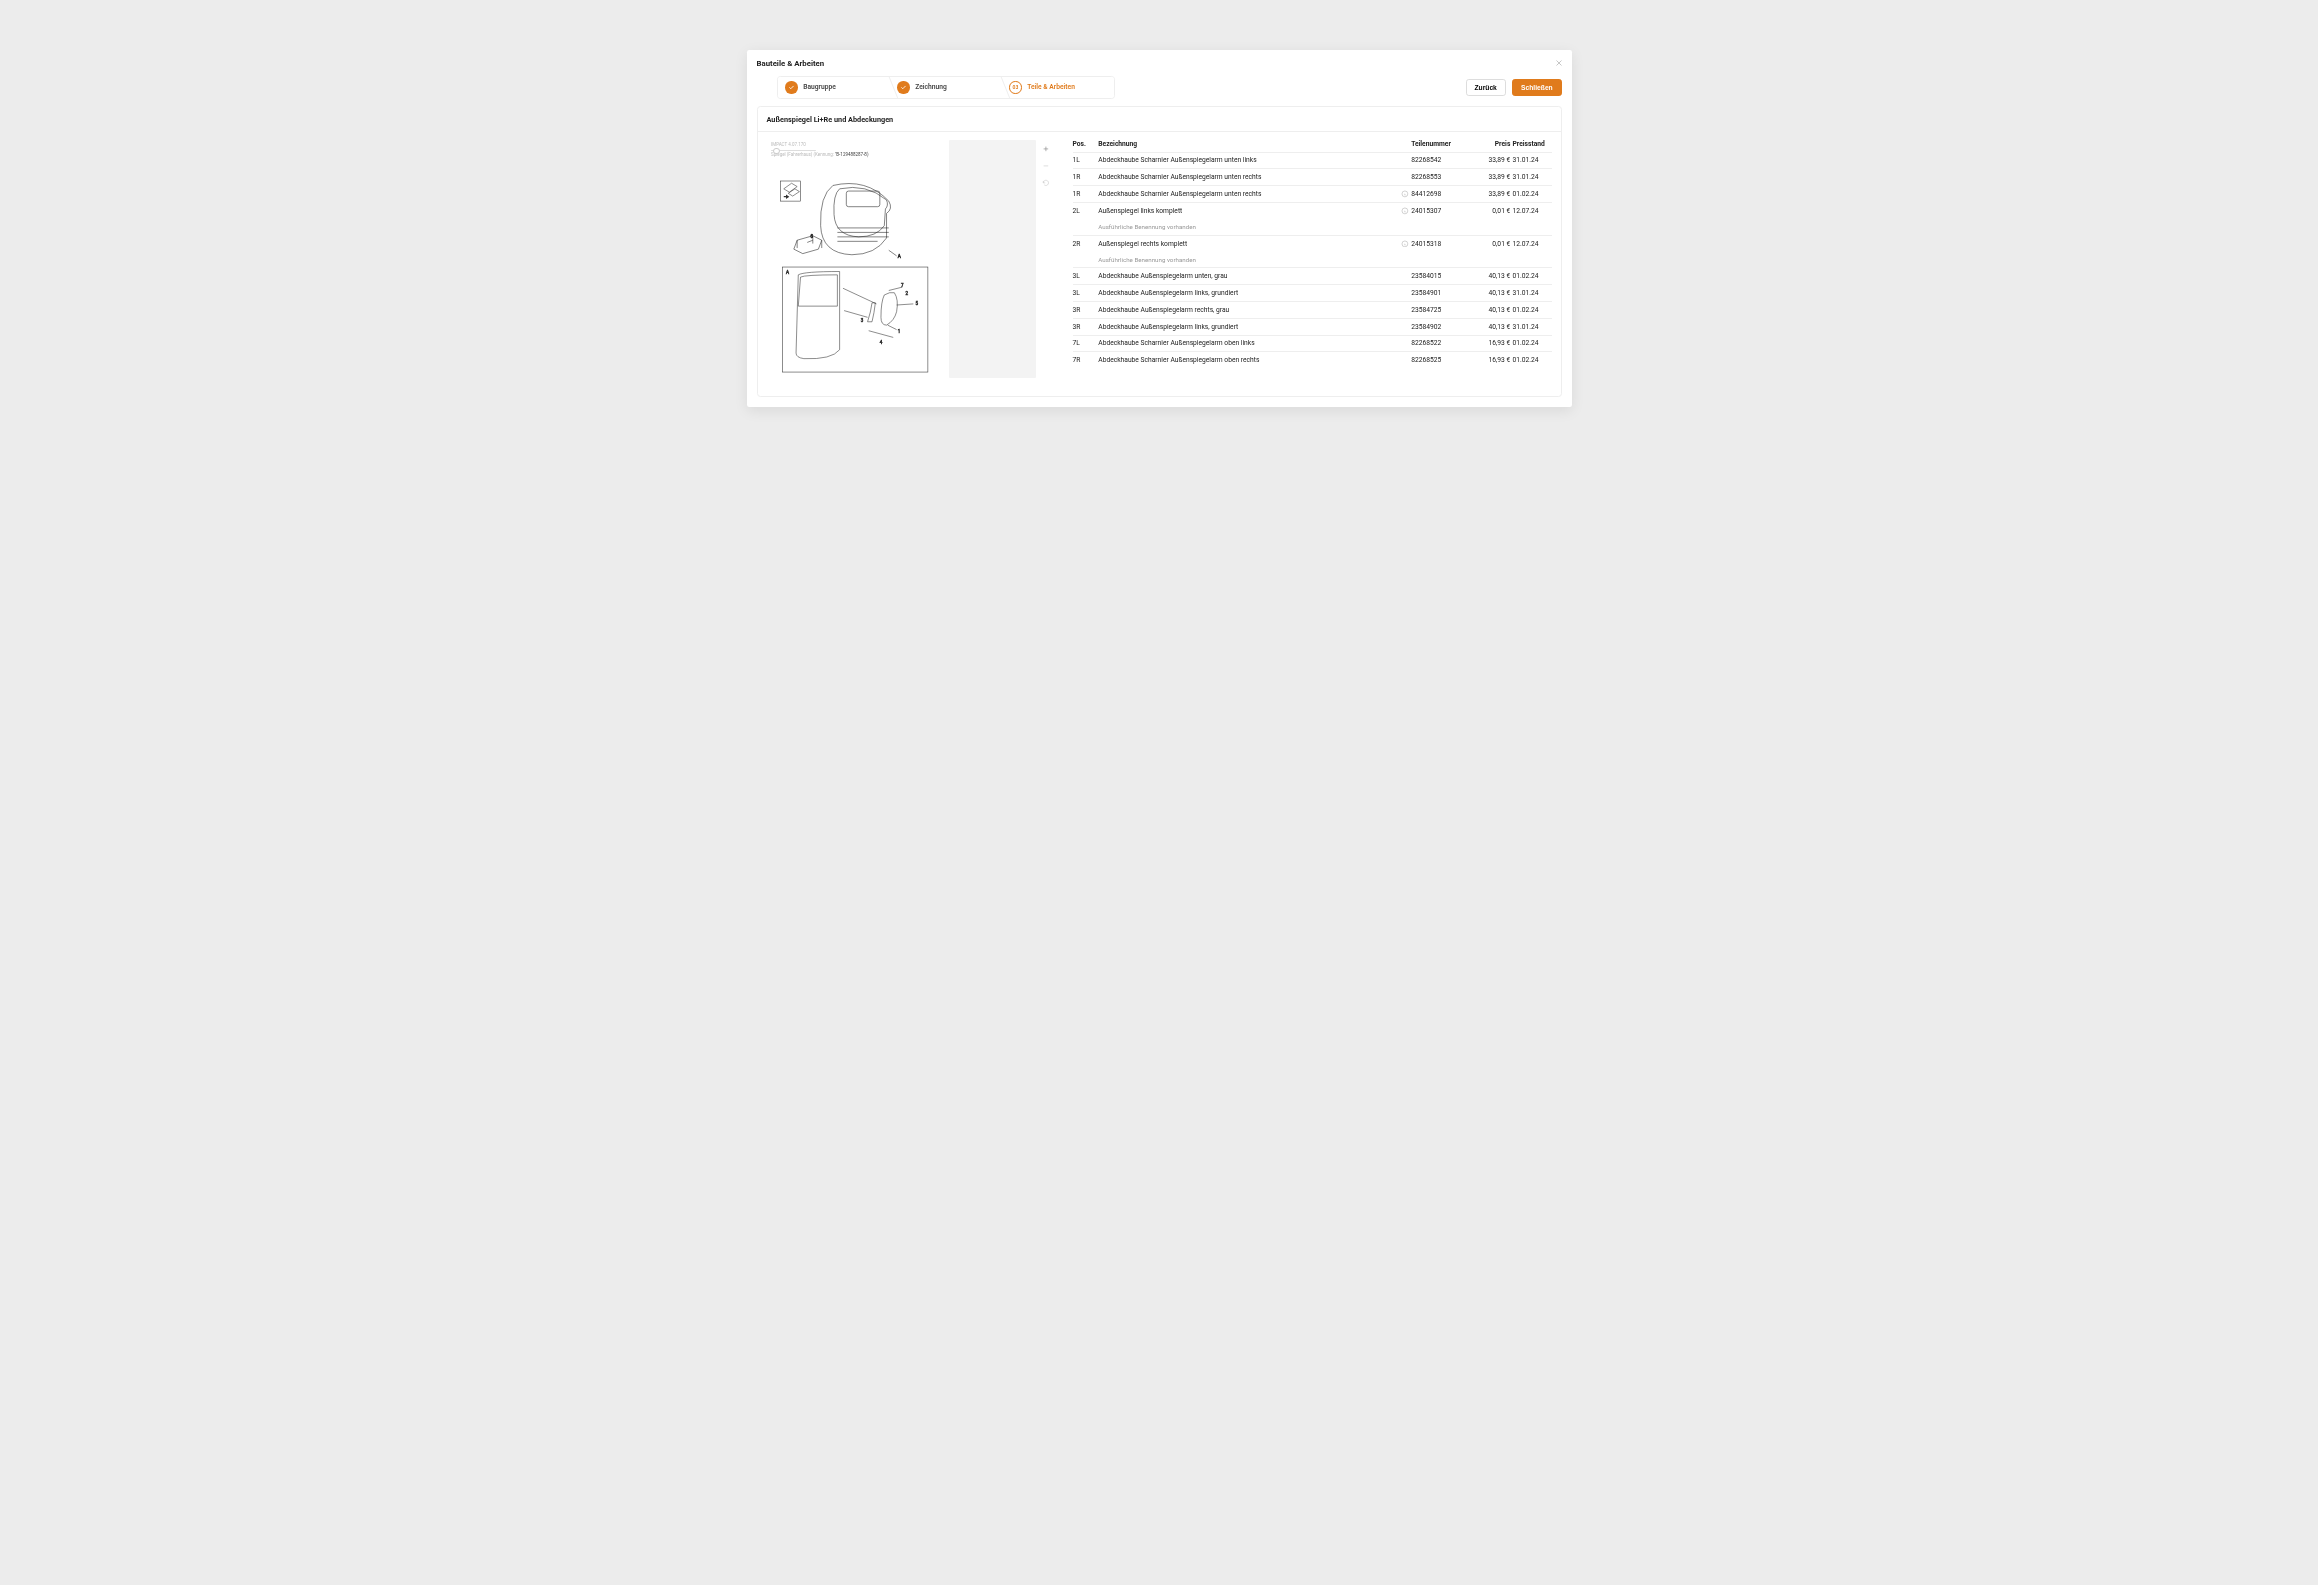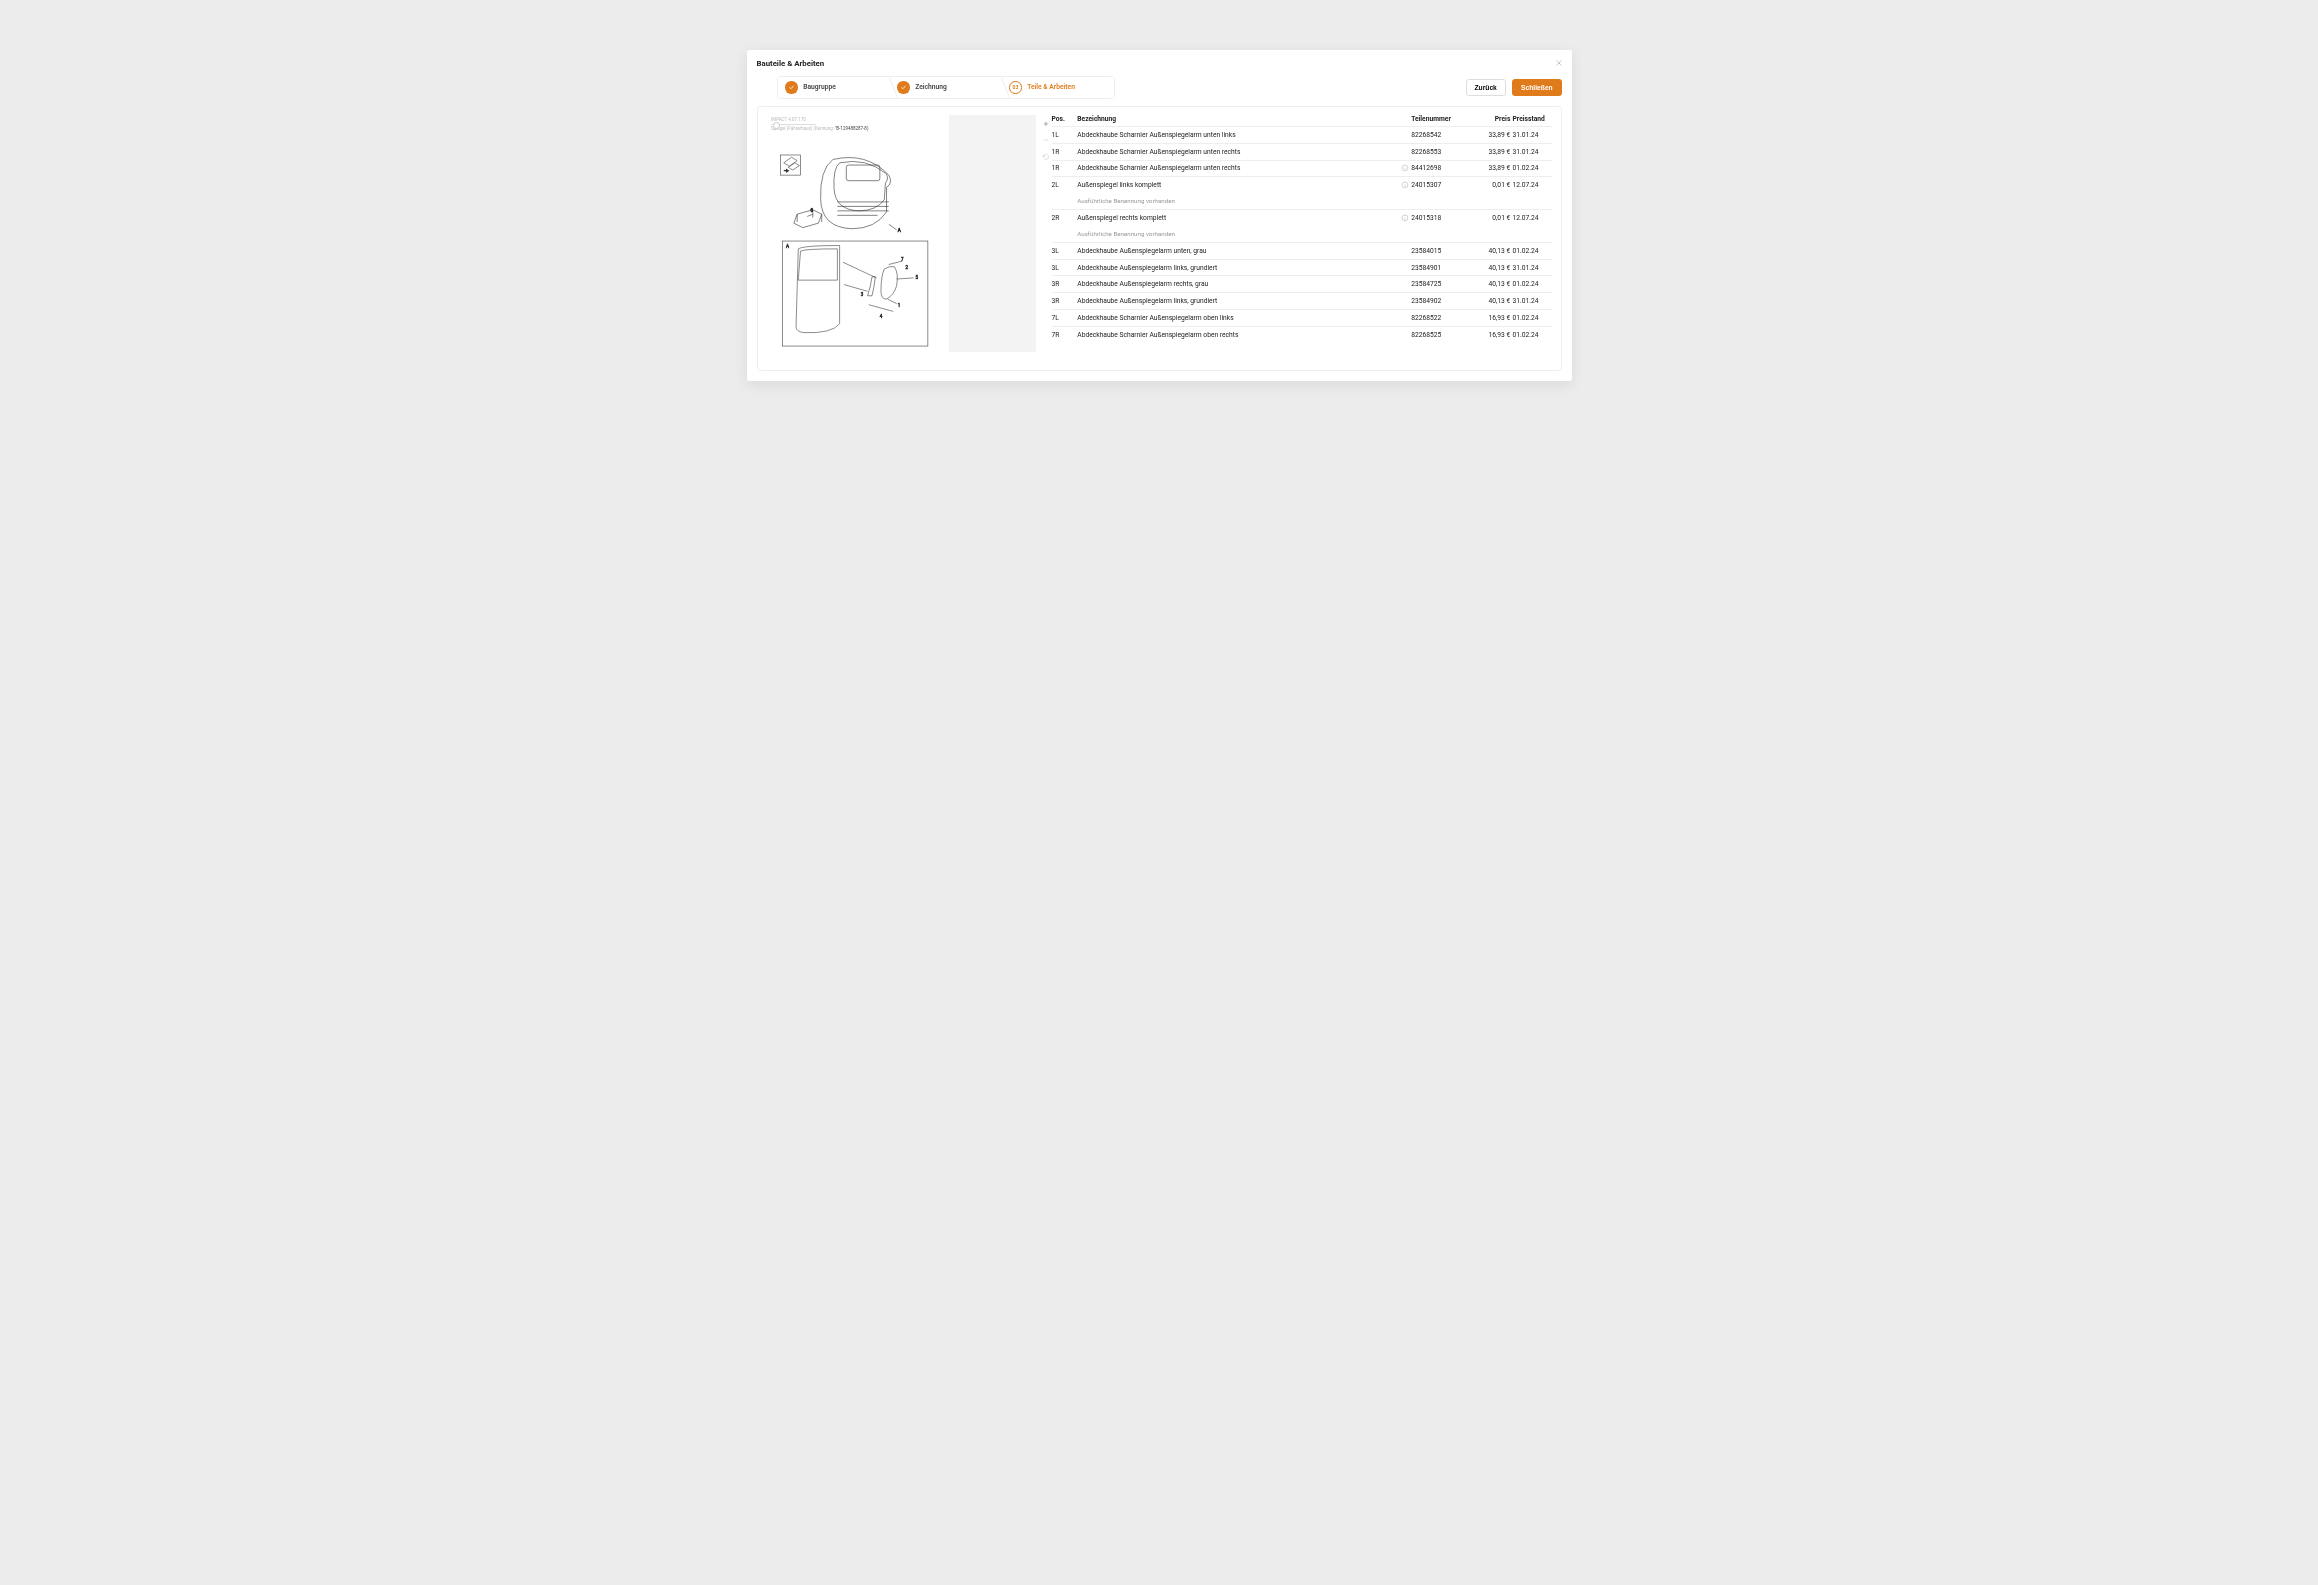--- a/index.html
+++ b/index.html
@@ -94,21 +94,21 @@
     border: 0.6px solid #eee;
     border-radius: 3.4px;
     overflow: hidden;
   }
   .card-header {
     padding: 7.8px 9px;
     font-size: 7.3px;
     font-weight: 700;
     border-bottom: 0.6px solid #eee;
   }
-  .card-body { display: flex; padding: 7.8px 9px 9px 9px; gap: 0; }
+  .card-body { display: flex; padding: 7.8px 9px 9px 9px; gap: 21px; }
 
   
   .drawing-area { display: flex; gap: 0; }
   .drawing-meta { width: 179px; }
   .meta-line1 { font-size: 4.5px; color: #bbb; margin-top: 2.2px; margin-left: 4.5px; }
   .meta-slider {
     width: 45px; height: 1.1px; background: #ddd; border-radius: 0.6px;
     margin: 2.2px 0 1.1px 4.5px; position: relative;
   }
   .meta-slider::before {
@@ -199,20 +199,21 @@
         <span class="step-circle">03</span>
         <span>Teile &amp; Arbeiten</span>
       </div>
     </div>
     <div class="spacer"></div>
     <button class="btn">Zurück</button>
     <button class="btn primary">Schließen</button>
   </div>
 
   <div class="card">
+    <div class="card-header">Außenspiegel Li+Re und Abdeckungen</div>
     <div class="card-body">
 
       <div class="drawing-area">
         <div class="drawing-meta">
           <div class="meta-line1">IMPACT 4.07.170</div>
           <div class="meta-slider"></div>
           <div class="meta-line2">
             <span>Spiegel (Fahrerhaus)</span>
             <span>(Kennung:</span>
             <span class="dark">"B-129488287-8)</span>

